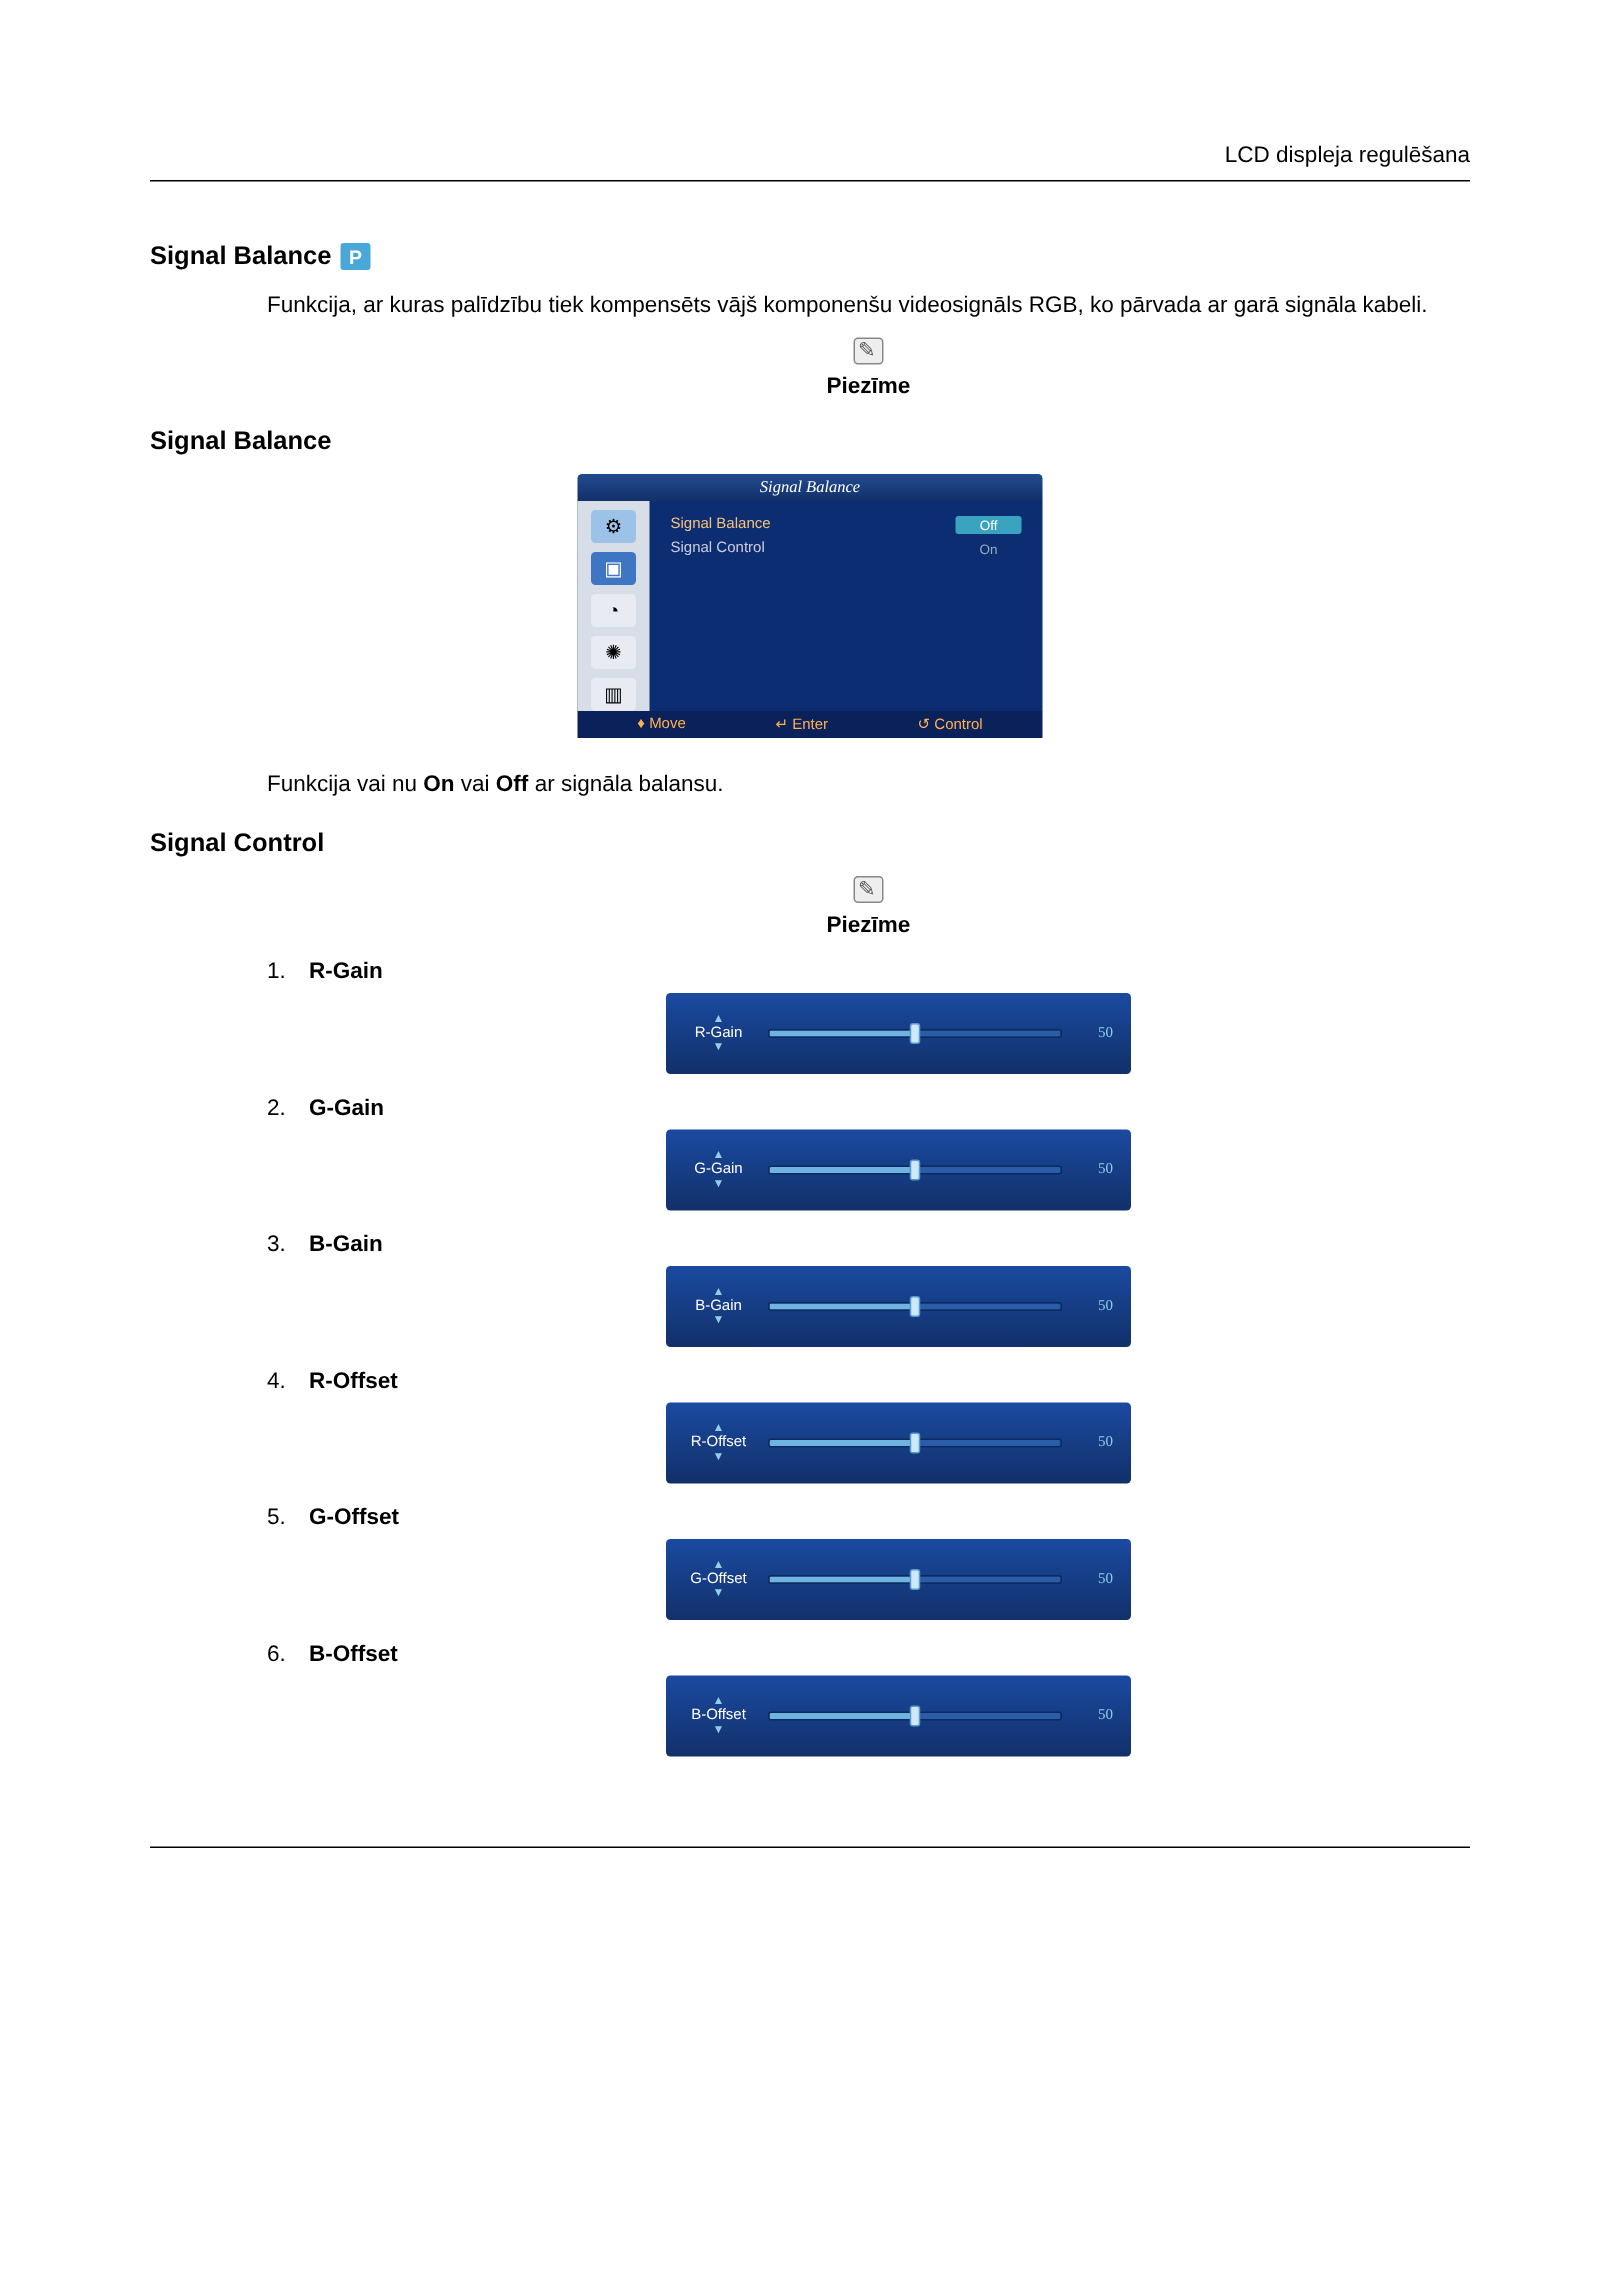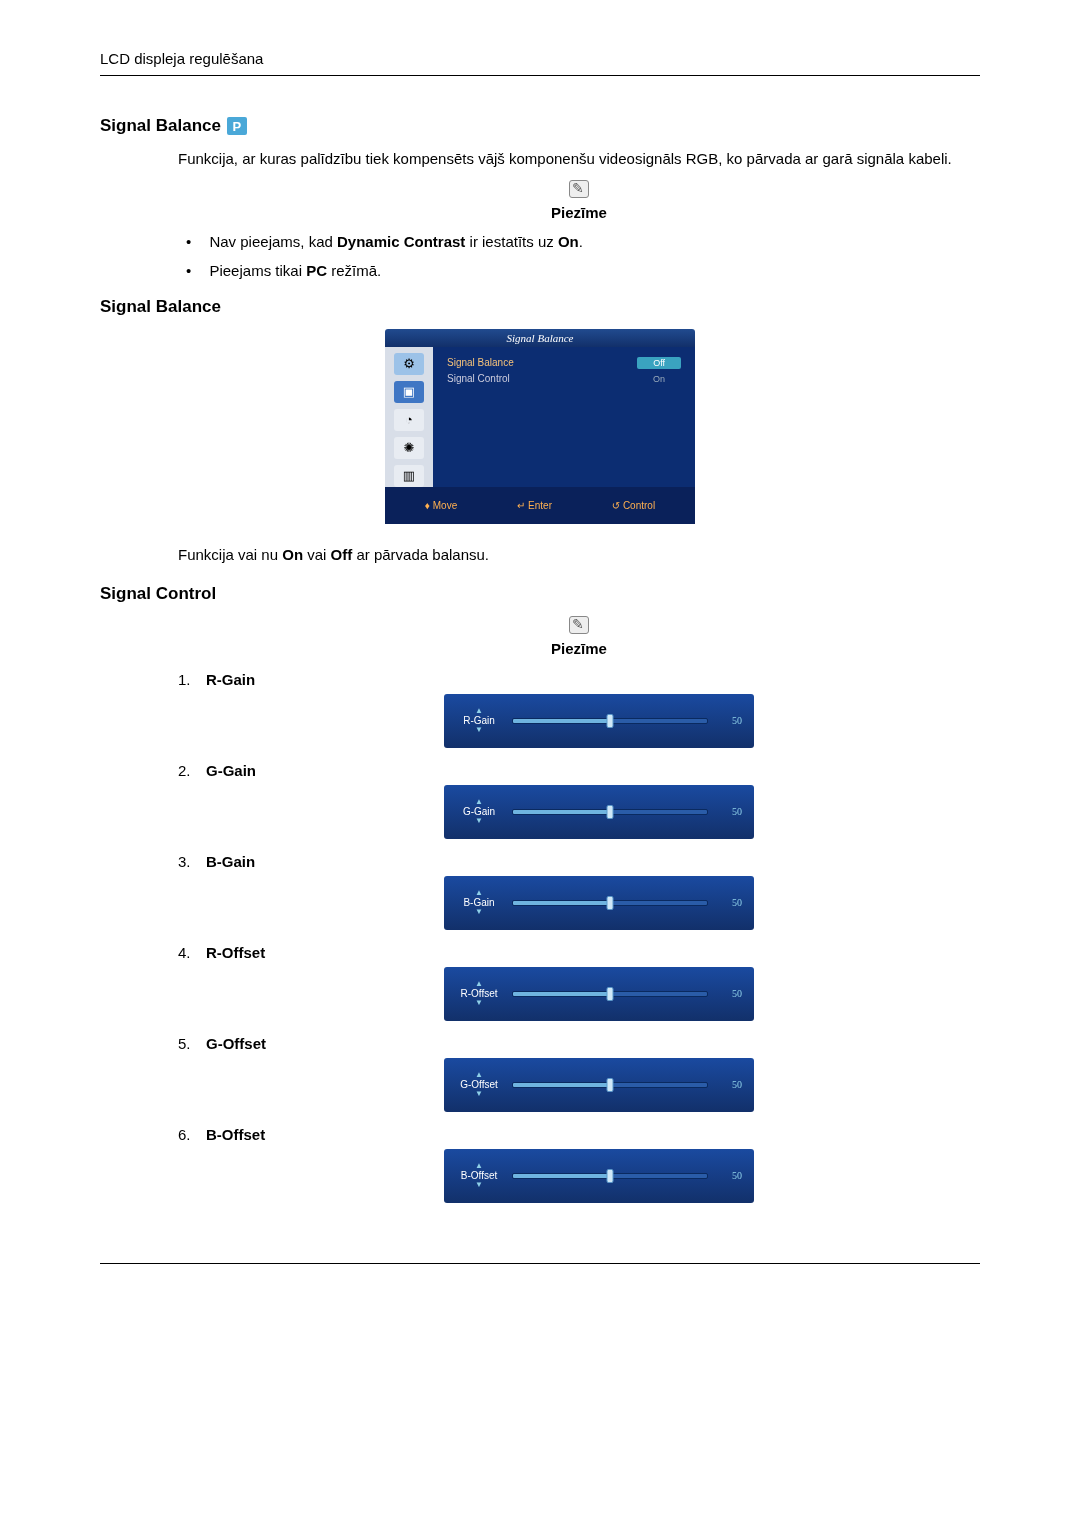--- a/index.html
+++ b/index.html
@@ -7,23 +7,24 @@
       font-family: Arial, Helvetica, sans-serif;
       font-size: 15px;
       color: #000;
       background: #fff;
       width: 1080px;
       margin: 0 auto;
       padding: 50px 100px;
     }
     .header-line {
       border-bottom: 1px solid #000;
-      text-align: left;
+      text-align: right;
       padding-bottom: 8px;
       margin-bottom: 40px;
+      margin-top: 45px;
     }
     .h2 {
       font-weight: bold;
       font-size: 17px;
       margin: 18px 0 12px 0;
       display: flex;
       align-items: center;
       gap: 6px;
     }
     .content-indent { margin-left: 78px; }
@@ -120,21 +121,21 @@
       border-radius: 2px;
       font-size: 9px;
     }
     .osd-opt.dim { background: transparent; color: #9ab; }
     .osd-footer {
       background: #0a215a;
       color: #ffb050;
       font-size: 10px;
       display: flex;
       justify-content: space-around;
-      padding: 13px 10px;
+      padding: 3px 10px;
     }
     .sc-item { display: flex; align-items: flex-start; margin: 14px 0 0 0; }
     .sc-num { width: 28px; }
     .sc-lbl { width: 90px; font-weight: bold; }
     .slider-block {
       width: 310px;
       height: 54px;
       background: linear-gradient(#1a4aa0,#12306a);
       border-radius: 3px;
       display: flex;
@@ -181,28 +182,20 @@
 </div>
 
 <div class="content-indent">
   <p class="body-text">Funkcija, ar kuras palīdzību tiek kompensēts vājš komponenšu videosignāls RGB, ko pārvada ar garā signāla kabeli.</p>
 
   <div class="note-row">
     <span class="note-icon"></span>
     <span class="bold">Piezīme</span>
   </div>
 
-  <ul class="bullets">
-    <li>
-      <span>Nav pieejams, kad </span><span class="bold">Dynamic Contrast</span><span> ir iestatīts uz </span><span class="bold">On</span><span>.</span>
-    </li>
-    <li>
-      <span>Pieejams tikai </span><span class="bold">PC</span><span> režīmā.</span>
-    </li>
-  </ul>
 </div>
 
 <div class="h2">
   <span>Signal Balance</span>
 </div>
 
 <div class="osd-block-container">
   <div class="osd-shell">
     <div class="osd-title-bar">Signal Balance</div>
     <div class="osd-body">
@@ -227,21 +220,21 @@
     <div class="osd-footer">
       <span>♦ <span>Move</span></span>
       <span>↵ <span>Enter</span></span>
       <span>↺ <span>Control</span></span>
     </div>
   </div>
 </div>
 
 <div class="content-indent">
   <p class="body-text">
-    <span>Funkcija vai nu </span><span class="bold">On</span><span> vai </span><span class="bold">Off</span><span> ar pārvada balansu.</span>
+    <span>Funkcija vai nu </span><span class="bold">On</span><span> vai </span><span class="bold">Off</span><span> ar signāla balansu.</span>
   </p>
 </div>
 
 <div class="h2">
   <span>Signal Control</span>
 </div>
 
 <div class="content-indent">
   <div class="note-row">
     <span class="note-icon"></span>

